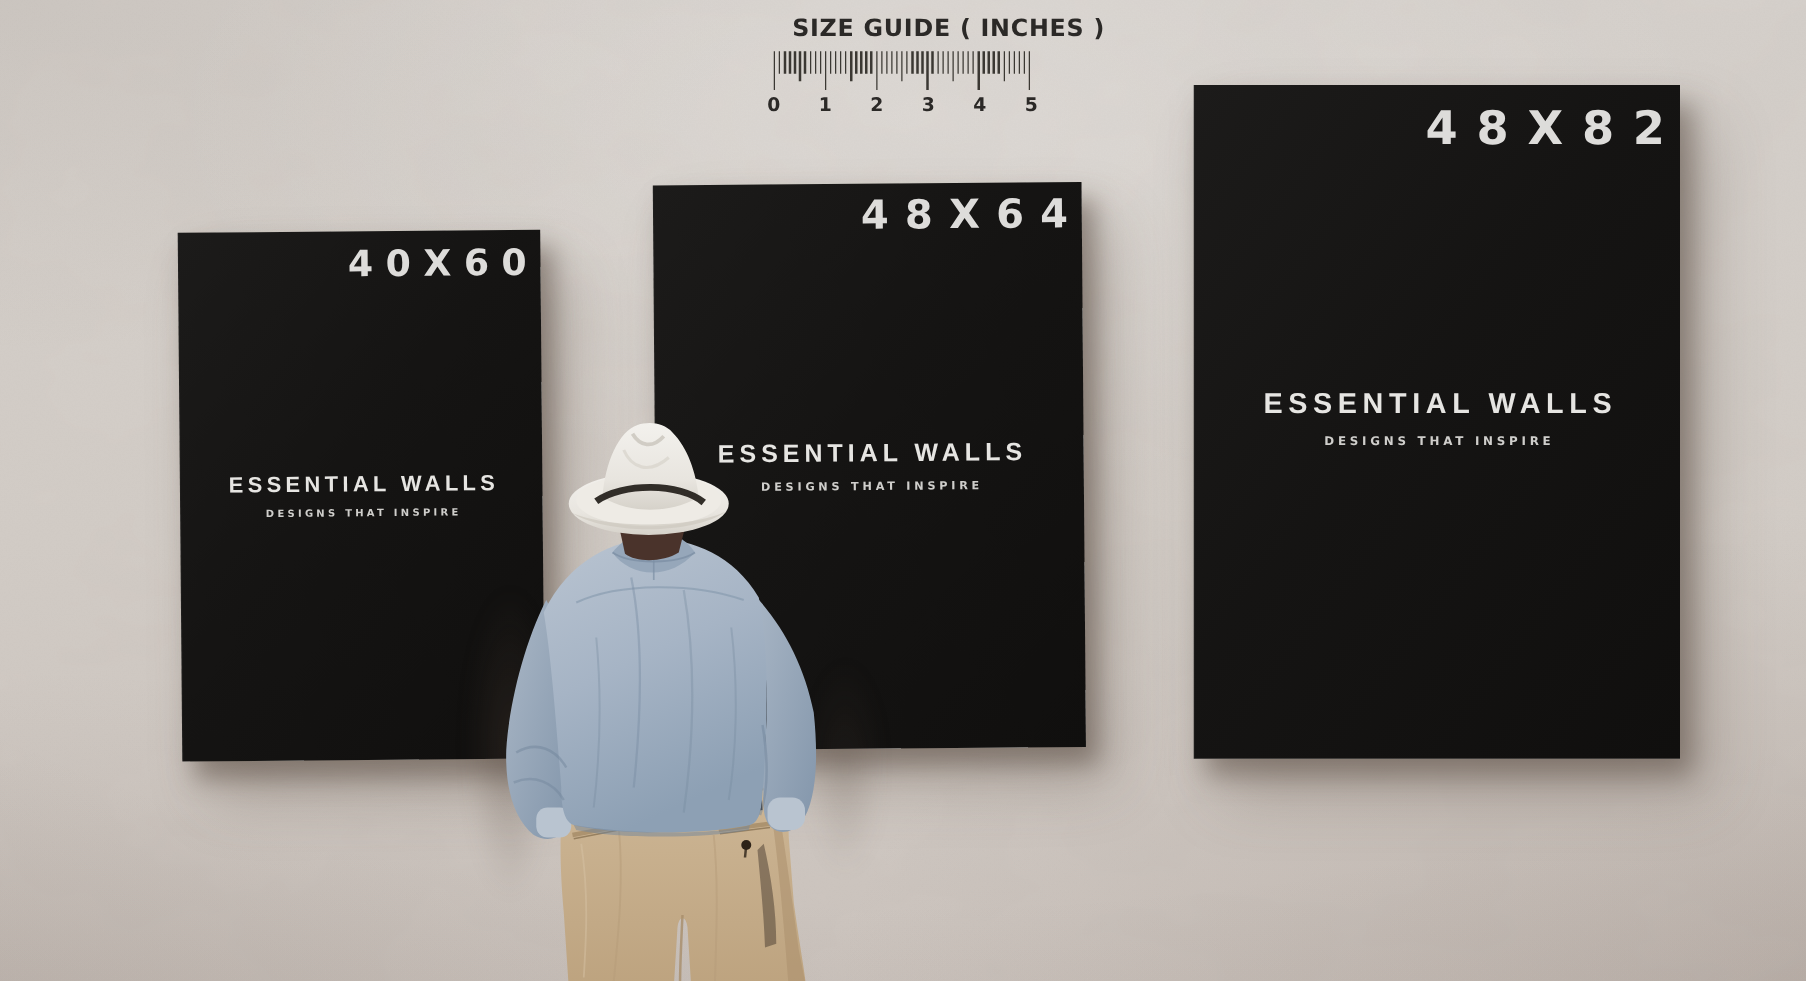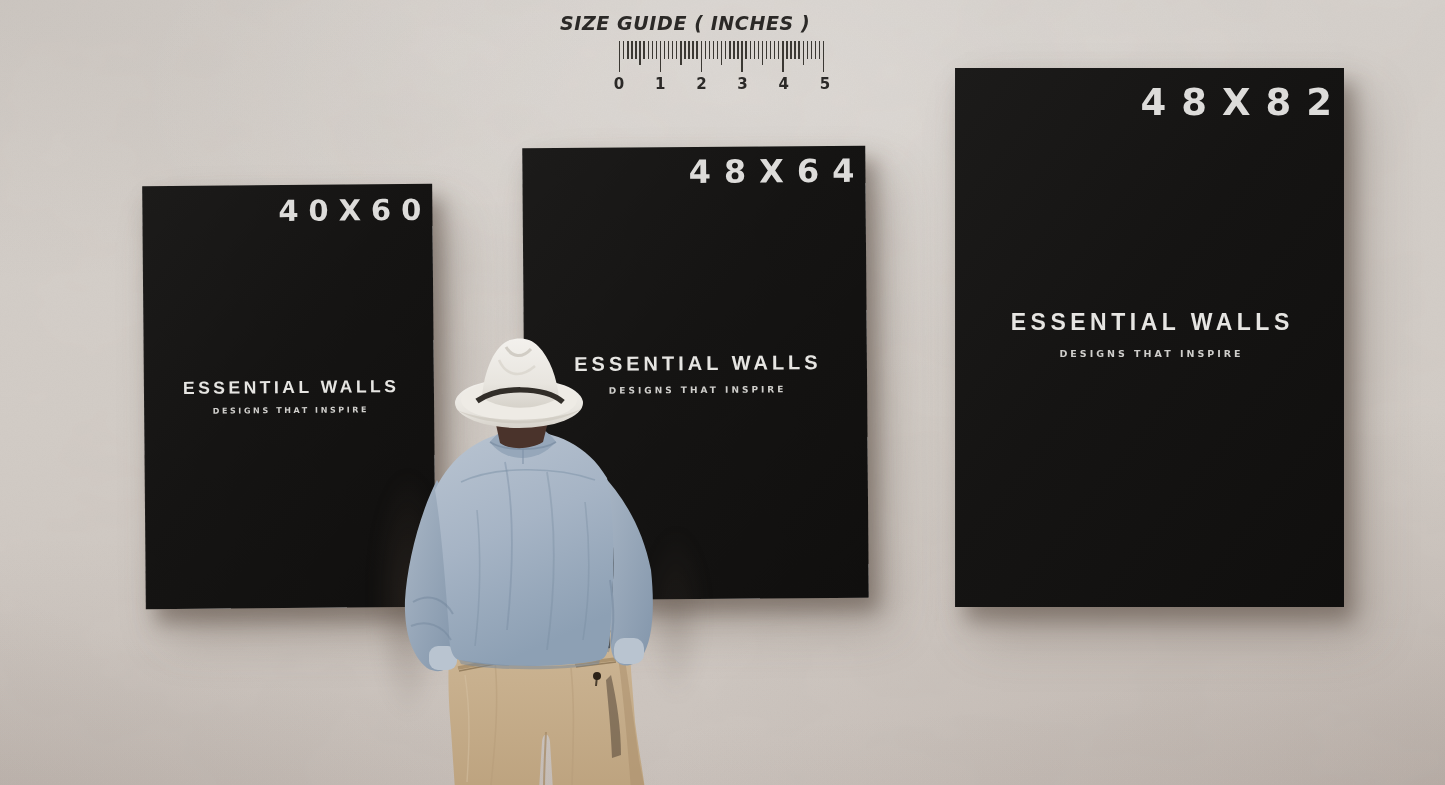--- a/index.html
+++ b/index.html
@@ -12,22 +12,22 @@
       radial-gradient(80% 70% at 0% 110%, rgba(110,95,85,0.13), rgba(110,95,85,0) 60%),
       radial-gradient(70% 60% at 0% 0%, rgba(120,108,98,0.10), rgba(120,108,98,0) 60%),
       linear-gradient(180deg,#d7d2cd 0%,#d4cec8 55%,#cdc5bf 100%);
   }
   .wall-texture{position:absolute;left:0;top:0;z-index:1;pointer-events:none;}
   .vignette{position:absolute;inset:0;z-index:2;pointer-events:none;
     background:radial-gradient(115% 95% at 50% 35%, rgba(0,0,0,0) 60%, rgba(88,72,62,0.14) 100%);}
 
   
   .size-guide{position:absolute;left:560px;top:12px;width:324px;z-index:5;}
-  .sg-title{width:100%;text-align:left;font-family:"DejaVu Sans",sans-serif;
-    font-weight:bold;font-size:19px;letter-spacing:0.6px;color:#2b2927;font-style:italic;}
+  .sg-title{width:100%;text-align:right;font-family:"DejaVu Sans",sans-serif;
+    font-weight:bold;font-size:19px;letter-spacing:0.6px;color:#2b2927;}
   .ruler{position:relative;left:59px;top:7px;width:206px;}
   .ruler-ticks{display:flex;justify-content:space-between;align-items:flex-start;width:206px;height:32px;}
   .tick{display:inline-block;width:1.4px;background:#3b3833;}
   .tick.minor{height:18px;}
   .tick.half{height:24px;}
   .tick.major{height:31px;}
   .ruler-numbers{display:flex;justify-content:space-between;width:222px;margin-left:-8px;margin-top:2px;}
   .ruler-numbers span{display:inline-block;width:16px;text-align:center;
     font-family:"DejaVu Sans",sans-serif;font-weight:bold;font-size:15px;color:#2b2927;}
 

